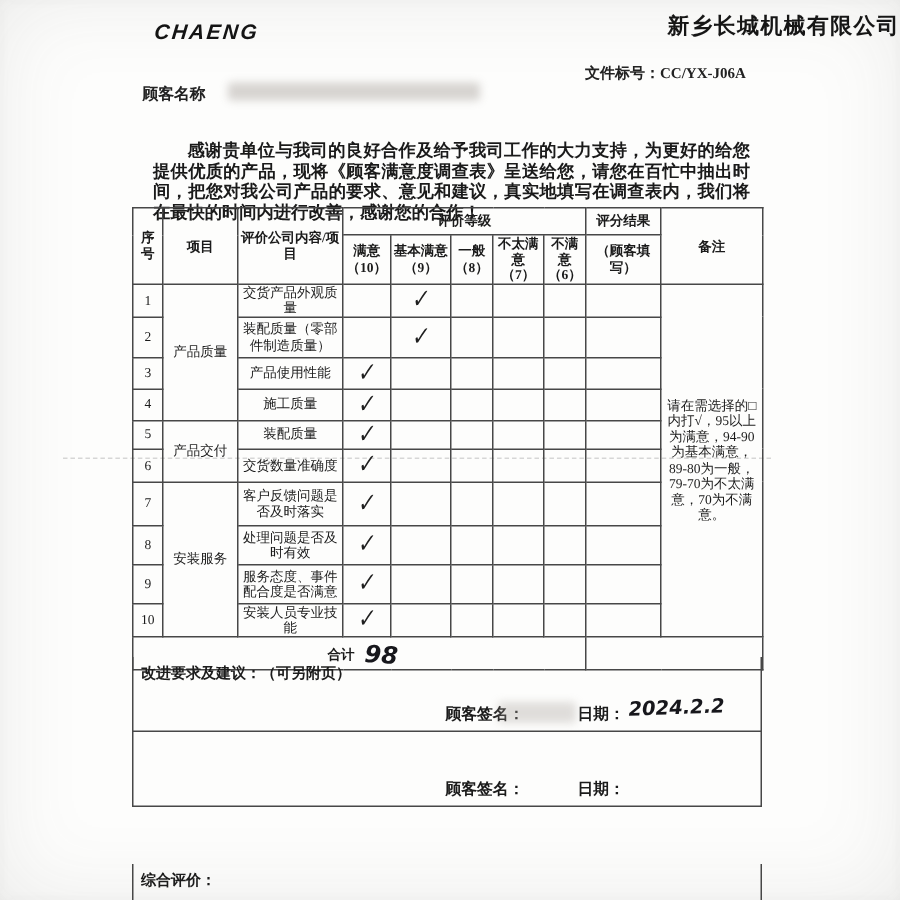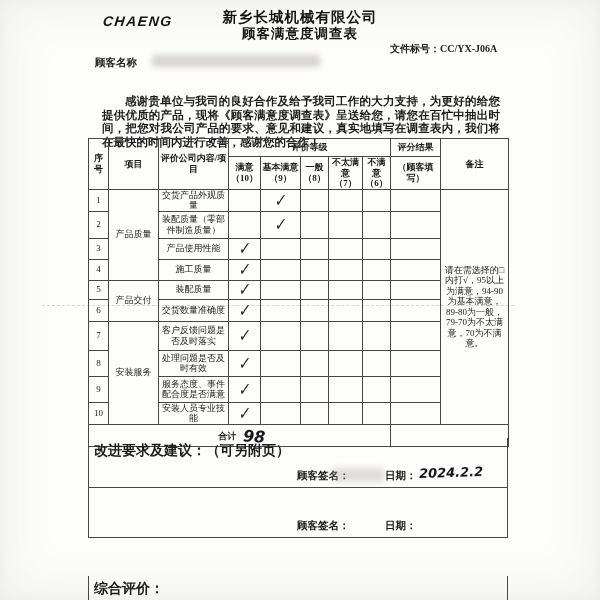--- a/index.html
+++ b/index.html
@@ -16,21 +16,21 @@
   }
   .abs{position:absolute;}
   
   .logo{
     left:103px;top:13px;
     font-family:"Liberation Sans","DejaVu Sans",sans-serif;
     font-weight:bold;font-style:italic;
     font-size:14px;letter-spacing:1.5px;color:#141414;
     transform:skewX(-6deg);
   }
-  .company{left:0;top:8px;width:600px;text-align:center;
+  .company{left:0;top:8px;width:600px;text-align:right;
     font-size:14.5px;font-weight:bold;letter-spacing:1px;color:#161616;}
   .form-title{left:0;top:25px;width:600px;text-align:center;
     font-size:13.5px;font-weight:bold;letter-spacing:1px;color:#161616;}
   .doc-no{left:390px;top:42px;font-size:10px;font-weight:bold;color:#222;}
   .cust-label{left:95px;top:56px;font-size:10.5px;font-weight:bold;color:#222;}
   .redact{background:#a8a29c;filter:blur(3px);opacity:0.45;border-radius:2px;}
   .redact-name{left:152px;top:55px;width:168px;height:12px;}
   .redact-sign{left:332px;top:468px;width:52px;height:14px;opacity:0.35;}
   .intro{
     left:88px;top:81px;width:426px;
@@ -77,37 +77,36 @@
   }
   
   .sect{
     position:absolute;left:88px;width:420px;
     border:1px solid #474747;border-top:none;
     box-sizing:border-box;
   }
   .sect-1{top:438px;height:50px;}
   .sect-2{top:488px;height:50px;}
   .sect-3{top:538px;height:50px;margin-top:38px;}
-  .sect-label{position:absolute;left:5px;top:4px;font-size:14px;font-weight:bold;color:#1c1c1c;text-align:center;}
+  .sect-label{position:absolute;left:5px;top:4px;font-size:10px;font-weight:bold;color:#1c1c1c;text-align:center;}
   .sign-row{position:absolute;left:0;bottom:4px;width:100%;height:14px;font-size:10.5px;font-weight:bold;}
   .sign-label{position:absolute;left:208px;top:0;}
   .date-label{position:absolute;left:296px;top:0;}
   .date-hand{
     position:absolute;left:306px;top:-4px;
     font-size:13px;transform:rotate(-2deg);white-space:nowrap;
   }
 </style>
 </head>
 <body>
 
 <div class="page">
 
   <div class="abs logo">CHAENG</div>
   <div class="abs company">新乡长城机械有限公司</div>
-  <div class="abs form-title">顾客满意度调查表</div>
   <div class="abs doc-no">
     <span>文件标号：</span><span>CC/YX-J06A</span>
   </div>
   <div class="abs cust-label">顾客名称</div>
   <div class="abs redact redact-name"></div>
 
   <div class="abs intro">
     <p>感谢贵单位与我司的良好合作及给予我司工作的大力支持，为更好的给您提供优质的产品，现将《顾客满意度调查表》呈送给您，请您在百忙中抽出时间，把您对我公司产品的要求、意见和建议，真实地填写在调查表内，我们将在最快的时间内进行改善，感谢您的合作！</p>
   </div>
 

